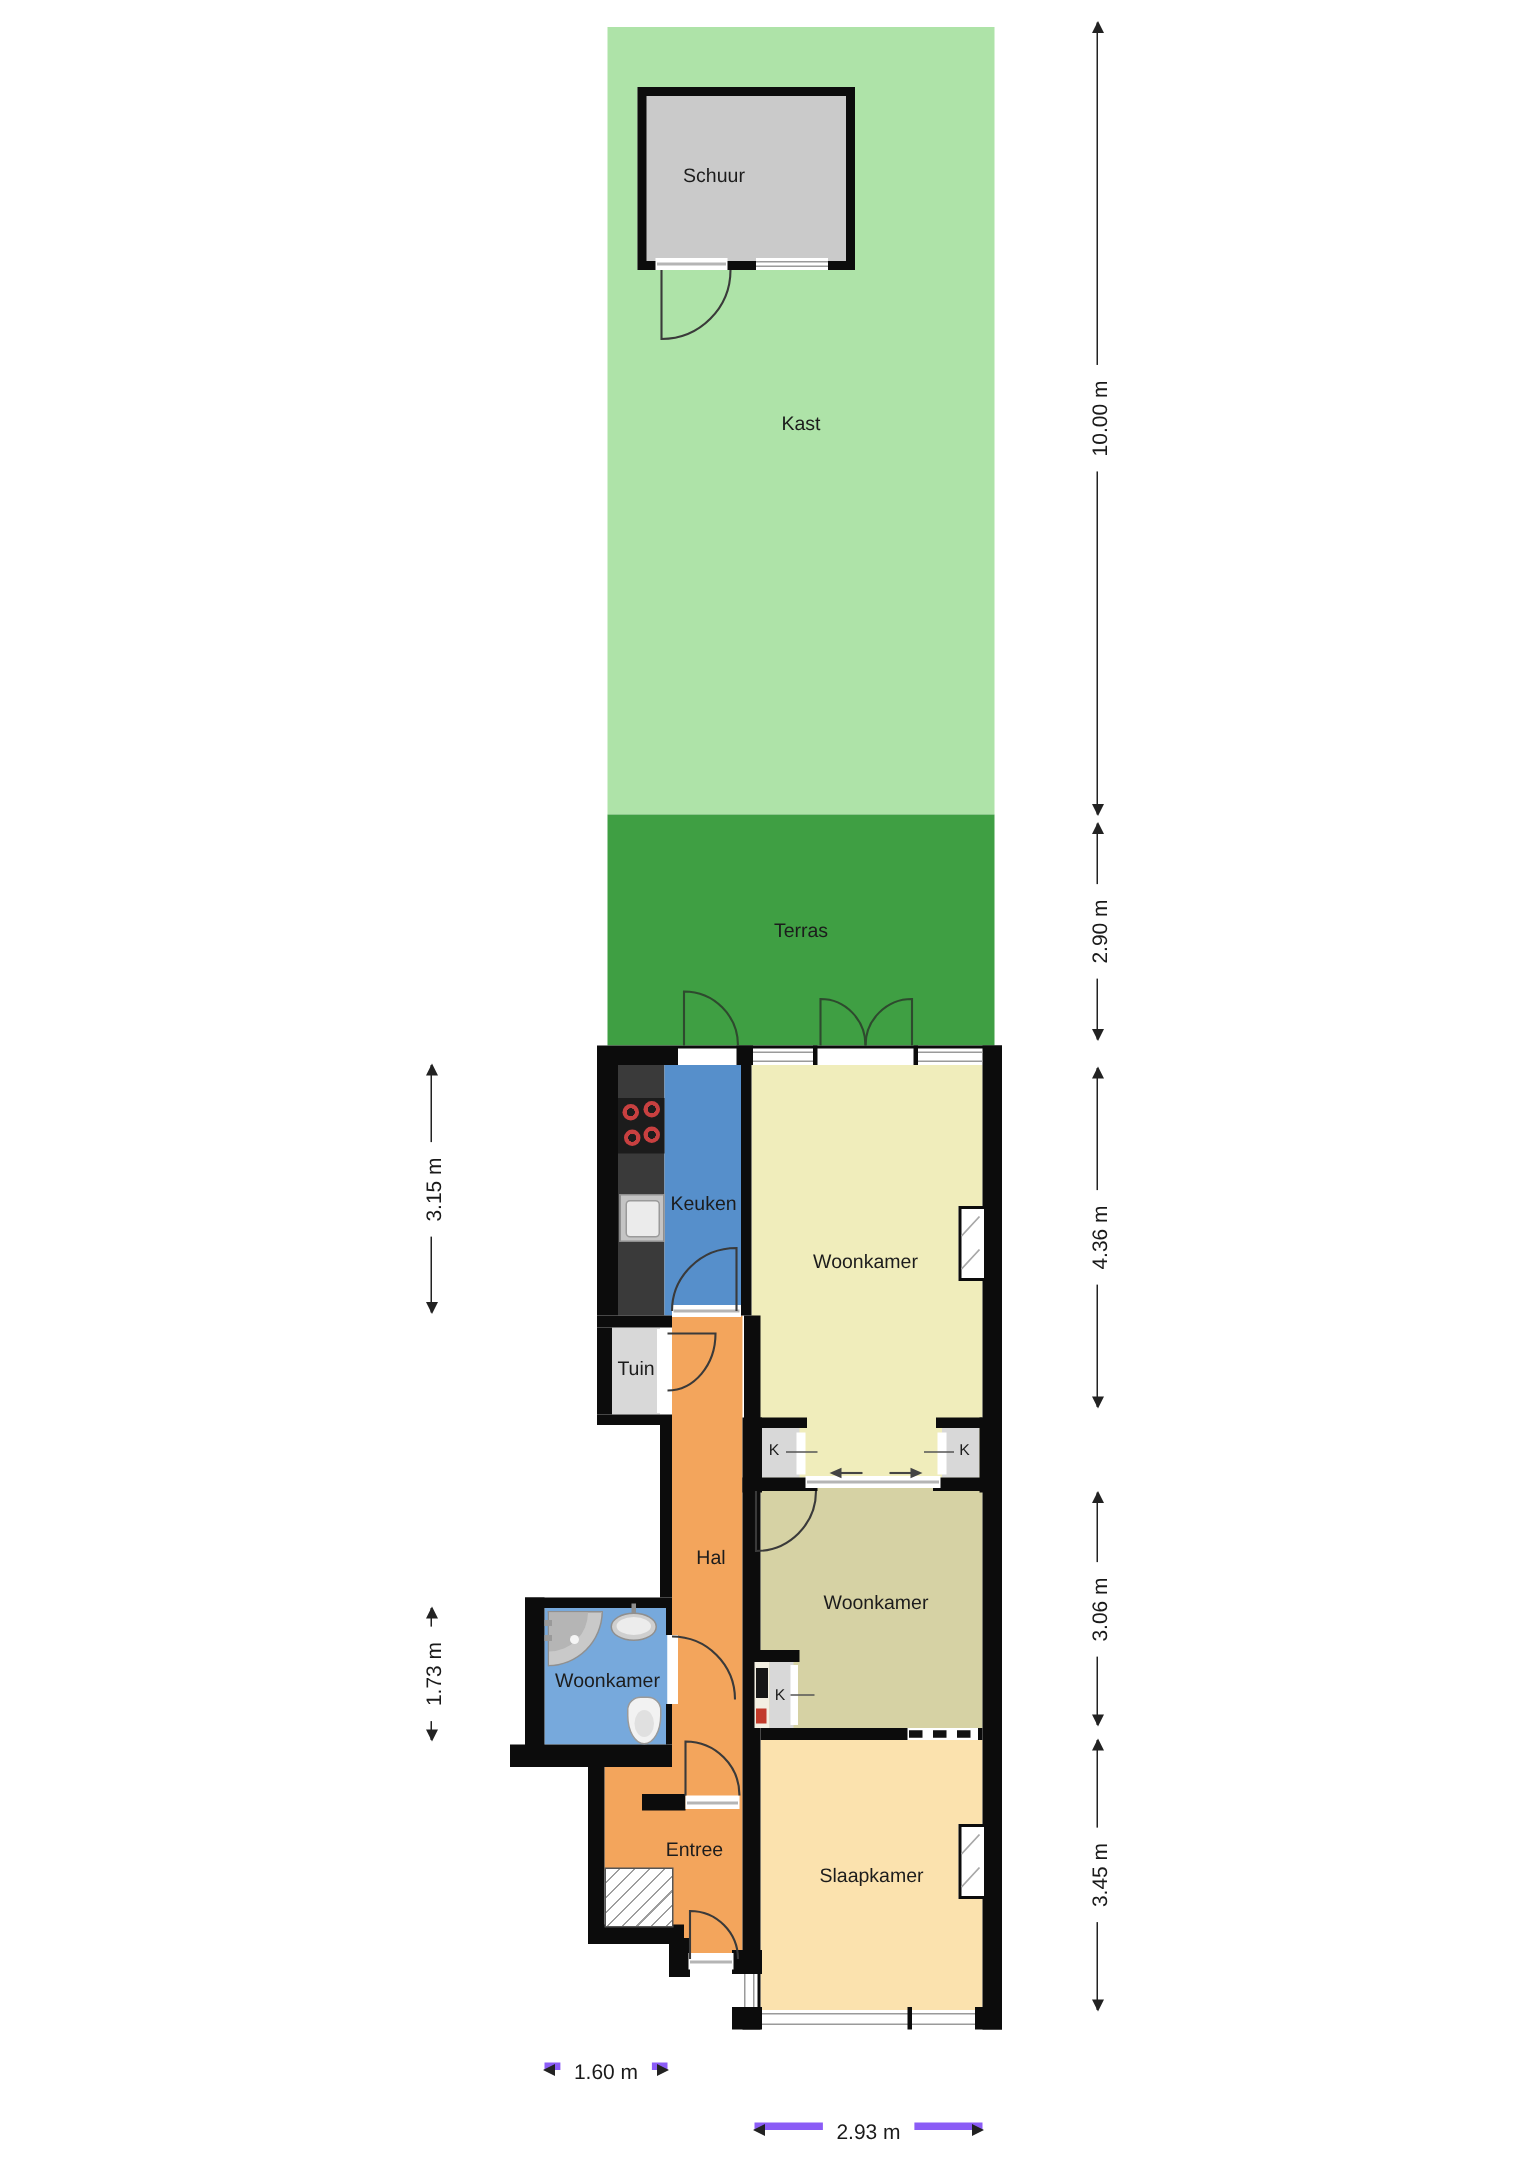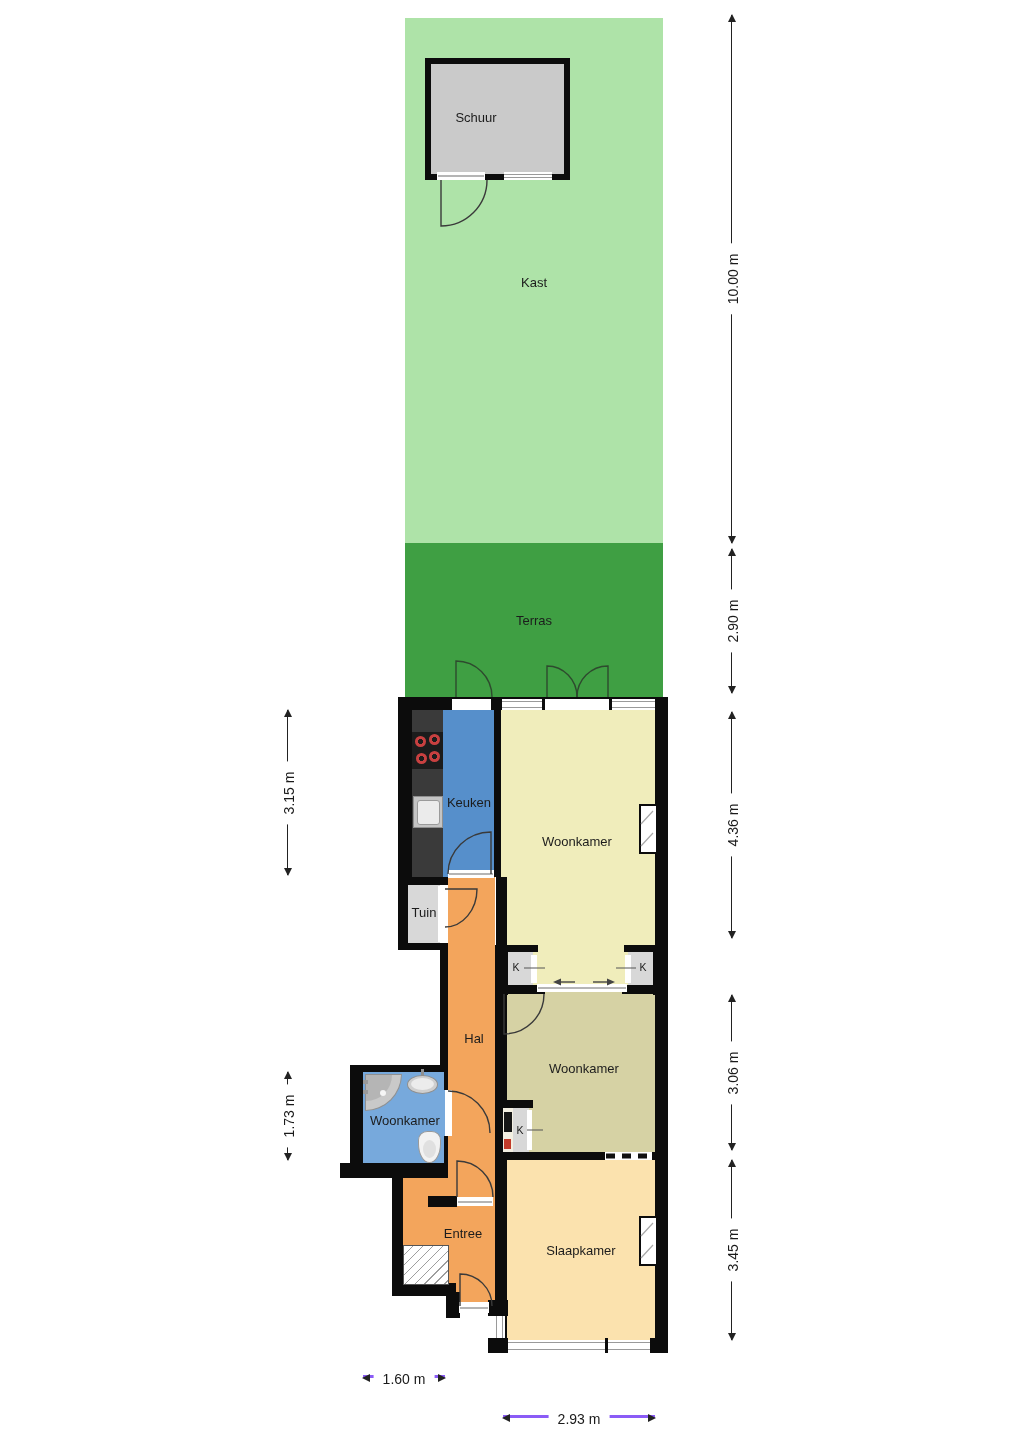--- a/index.html
+++ b/index.html
@@ -16,21 +16,21 @@
   .window-v::after{content:"";position:absolute;top:0;bottom:0;right:2px;width:1px;background:#9a9a9a;}
   .shaft{position:absolute;background:#fff;border:2px solid #0c0c0c;}
   .hatch{position:absolute;border:1px solid #555;background:repeating-linear-gradient(135deg,#fff 0 6px,#9e9e9e 6px 7px);}
   .rlabel{position:absolute;transform:translate(-50%,-50%);font-size:13px;color:#1c1c1c;white-space:nowrap;}
   .klabel{font-size:10.5px;}
   .burner{position:absolute;width:11px;height:11px;border-radius:50%;background:radial-gradient(circle,#1d1d1d 0 33%,#c84040 36% 100%);}
   .dim-v{position:absolute;border-left:1px solid #222;}
   .dim-v::before{content:"";position:absolute;left:-4.5px;top:-1px;border-left:4px solid transparent;border-right:4px solid transparent;border-bottom:8px solid #222;}
   .dim-v::after{content:"";position:absolute;left:-4.5px;bottom:-1px;border-left:4px solid transparent;border-right:4px solid transparent;border-top:8px solid #222;}
   .dim-v .lbl{position:absolute;left:0.5px;top:50%;transform:translate(-50%,-50%) rotate(-90deg);background:#fff;padding:0 10px;font-size:14px;color:#1a1a1a;white-space:nowrap;}
-  .dim-h{position:absolute;border-top:3px solid #8b5cf6;}
+  .dim-h{position:absolute;border-top:5px solid #8b5cf6;}
   .dim-h::before{content:"";position:absolute;top:-4.5px;left:-1px;border-top:4px solid transparent;border-bottom:4px solid transparent;border-right:8px solid #222;}
   .dim-h::after{content:"";position:absolute;top:-4.5px;right:-1px;border-top:4px solid transparent;border-bottom:4px solid transparent;border-left:8px solid #222;}
   .dim-h .lbl{position:absolute;left:50%;top:0.5px;transform:translate(-50%,-50%);background:#fff;padding:0 9px;font-size:14px;color:#1a1a1a;white-space:nowrap;}
 </style>
 </head>
 <body>
 
 <div id="plan">
 
   <div class="abs" style="left: 405px; top: 18px; width: 258px; height: 525px; background-color: rgb(174, 227, 168);"></div>

